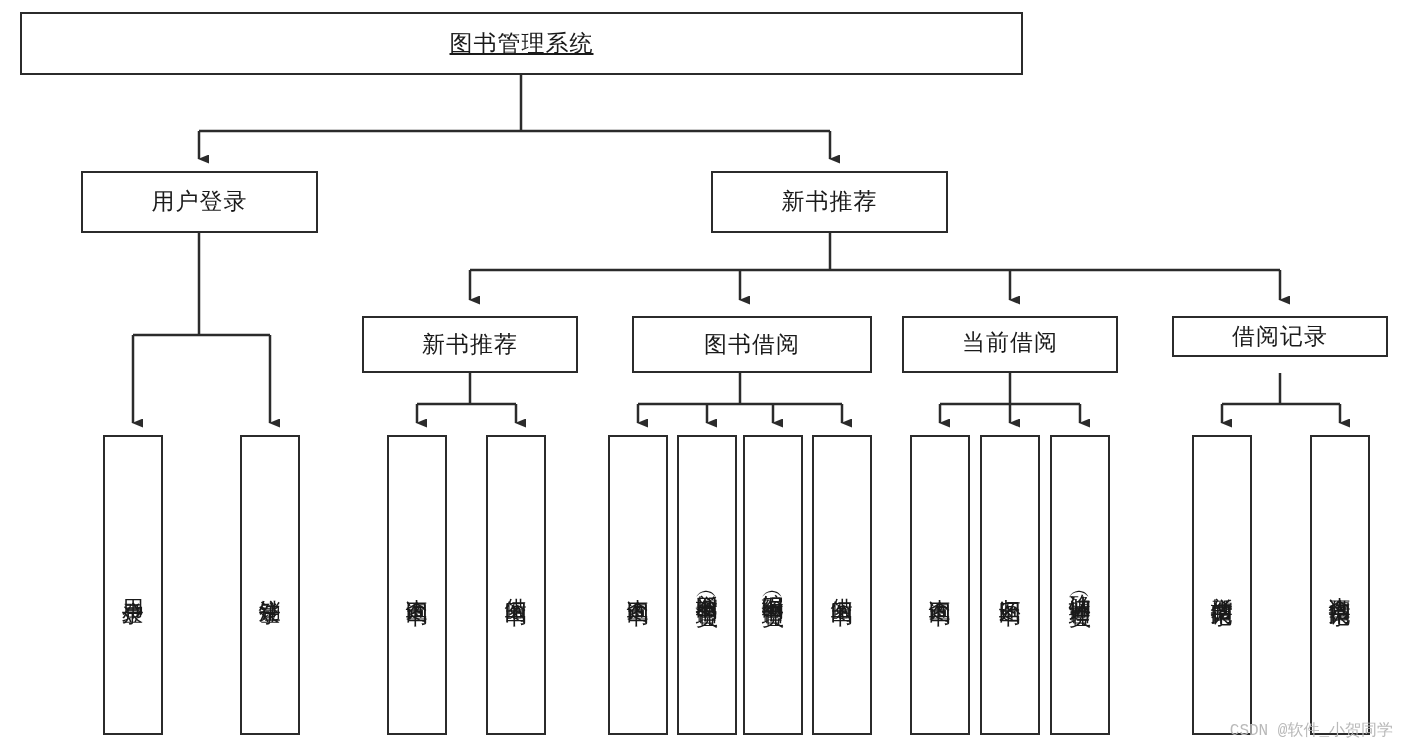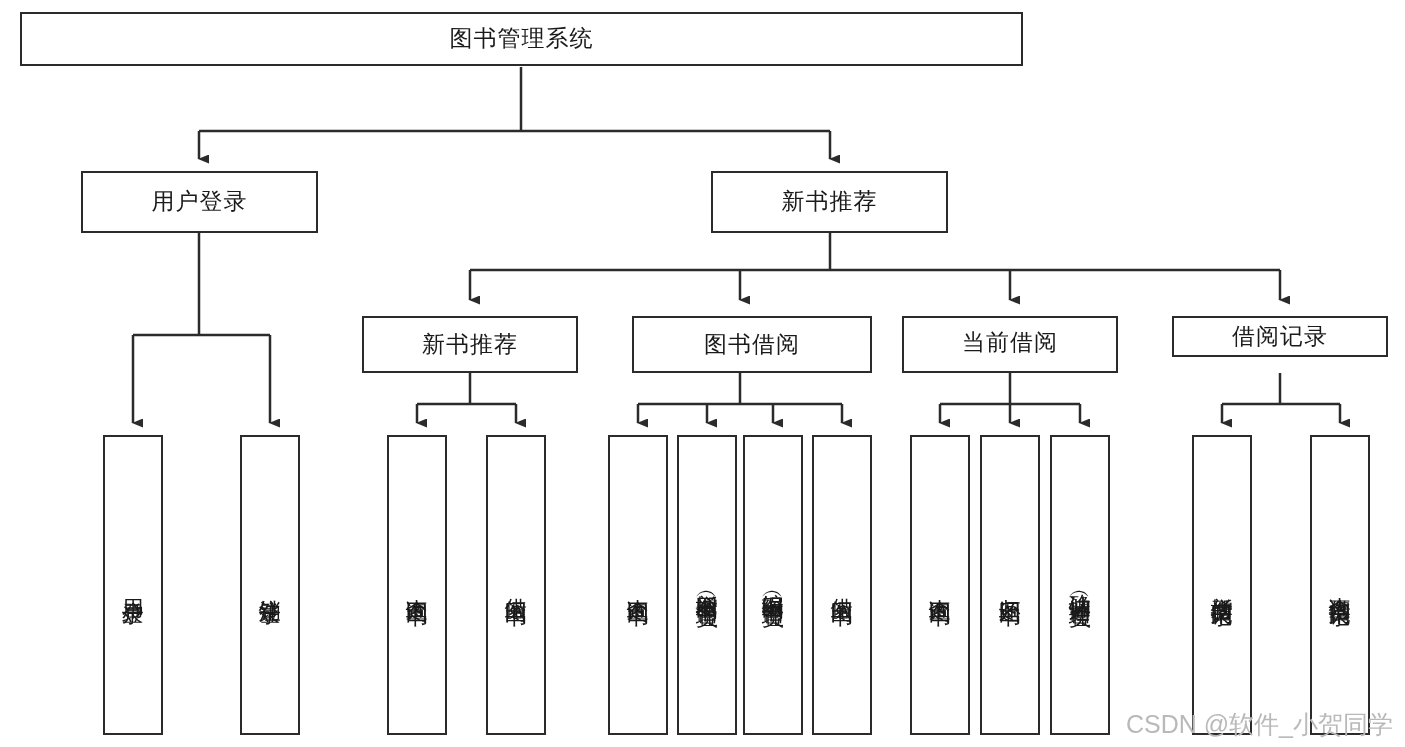--- a/index.html
+++ b/index.html
@@ -55,25 +55,25 @@
     top: 0;
     width: 1405px;
     height: 747px;
     z-index: 1;
     pointer-events: none;
   }
   .watermark {
     position: absolute;
     right: 12px;
     bottom: 6px;
-    font-size: 25px;
+    font-size: 16px;
     color: #b9b9b9;
     z-index: 5;
     white-space: nowrap;
-    font-family: Liberation Sans, sans-serif;
+    font-family: Liberation Mono, monospace;
   }
 </style>
 </head>
 <body>
 
 <div id="canvas">
 
   <svg class="edges" viewBox="0 0 1405 747">
     <defs>
       <marker id="arrow" markerWidth="9" markerHeight="11" refX="4.5" refY="10" orient="auto" markerUnits="userSpaceOnUse">
@@ -117,21 +117,21 @@
       <path d="M1010,404 L1010,423" marker-end="url(#arrow)"></path>
       <path d="M1080,404 L1080,423" marker-end="url(#arrow)"></path>
 
       <path d="M1280,373 L1280,404"></path>
       <path d="M1222,404 L1340,404"></path>
       <path d="M1222,404 L1222,423" marker-end="url(#arrow)"></path>
       <path d="M1340,404 L1340,423" marker-end="url(#arrow)"></path>
     </g>
   </svg>
 
-  <div class="node horiz" style="left:20px; top:12px; width:1003px; height:54px;">
+  <div class="node horiz" style="left:20px; top:12px; width:1003px; height:63px;text-decoration:underline;">
     <span class="txt">图书管理系统</span>
   </div>
 
   <div class="node horiz" style="left:81px; top:171px; width:237px; height:62px;">
     <span class="txt">用户登录</span>
   </div>
   <div class="node horiz" style="left:711px; top:171px; width:237px; height:62px;">
     <span class="txt">新书推荐</span>
   </div>
 

